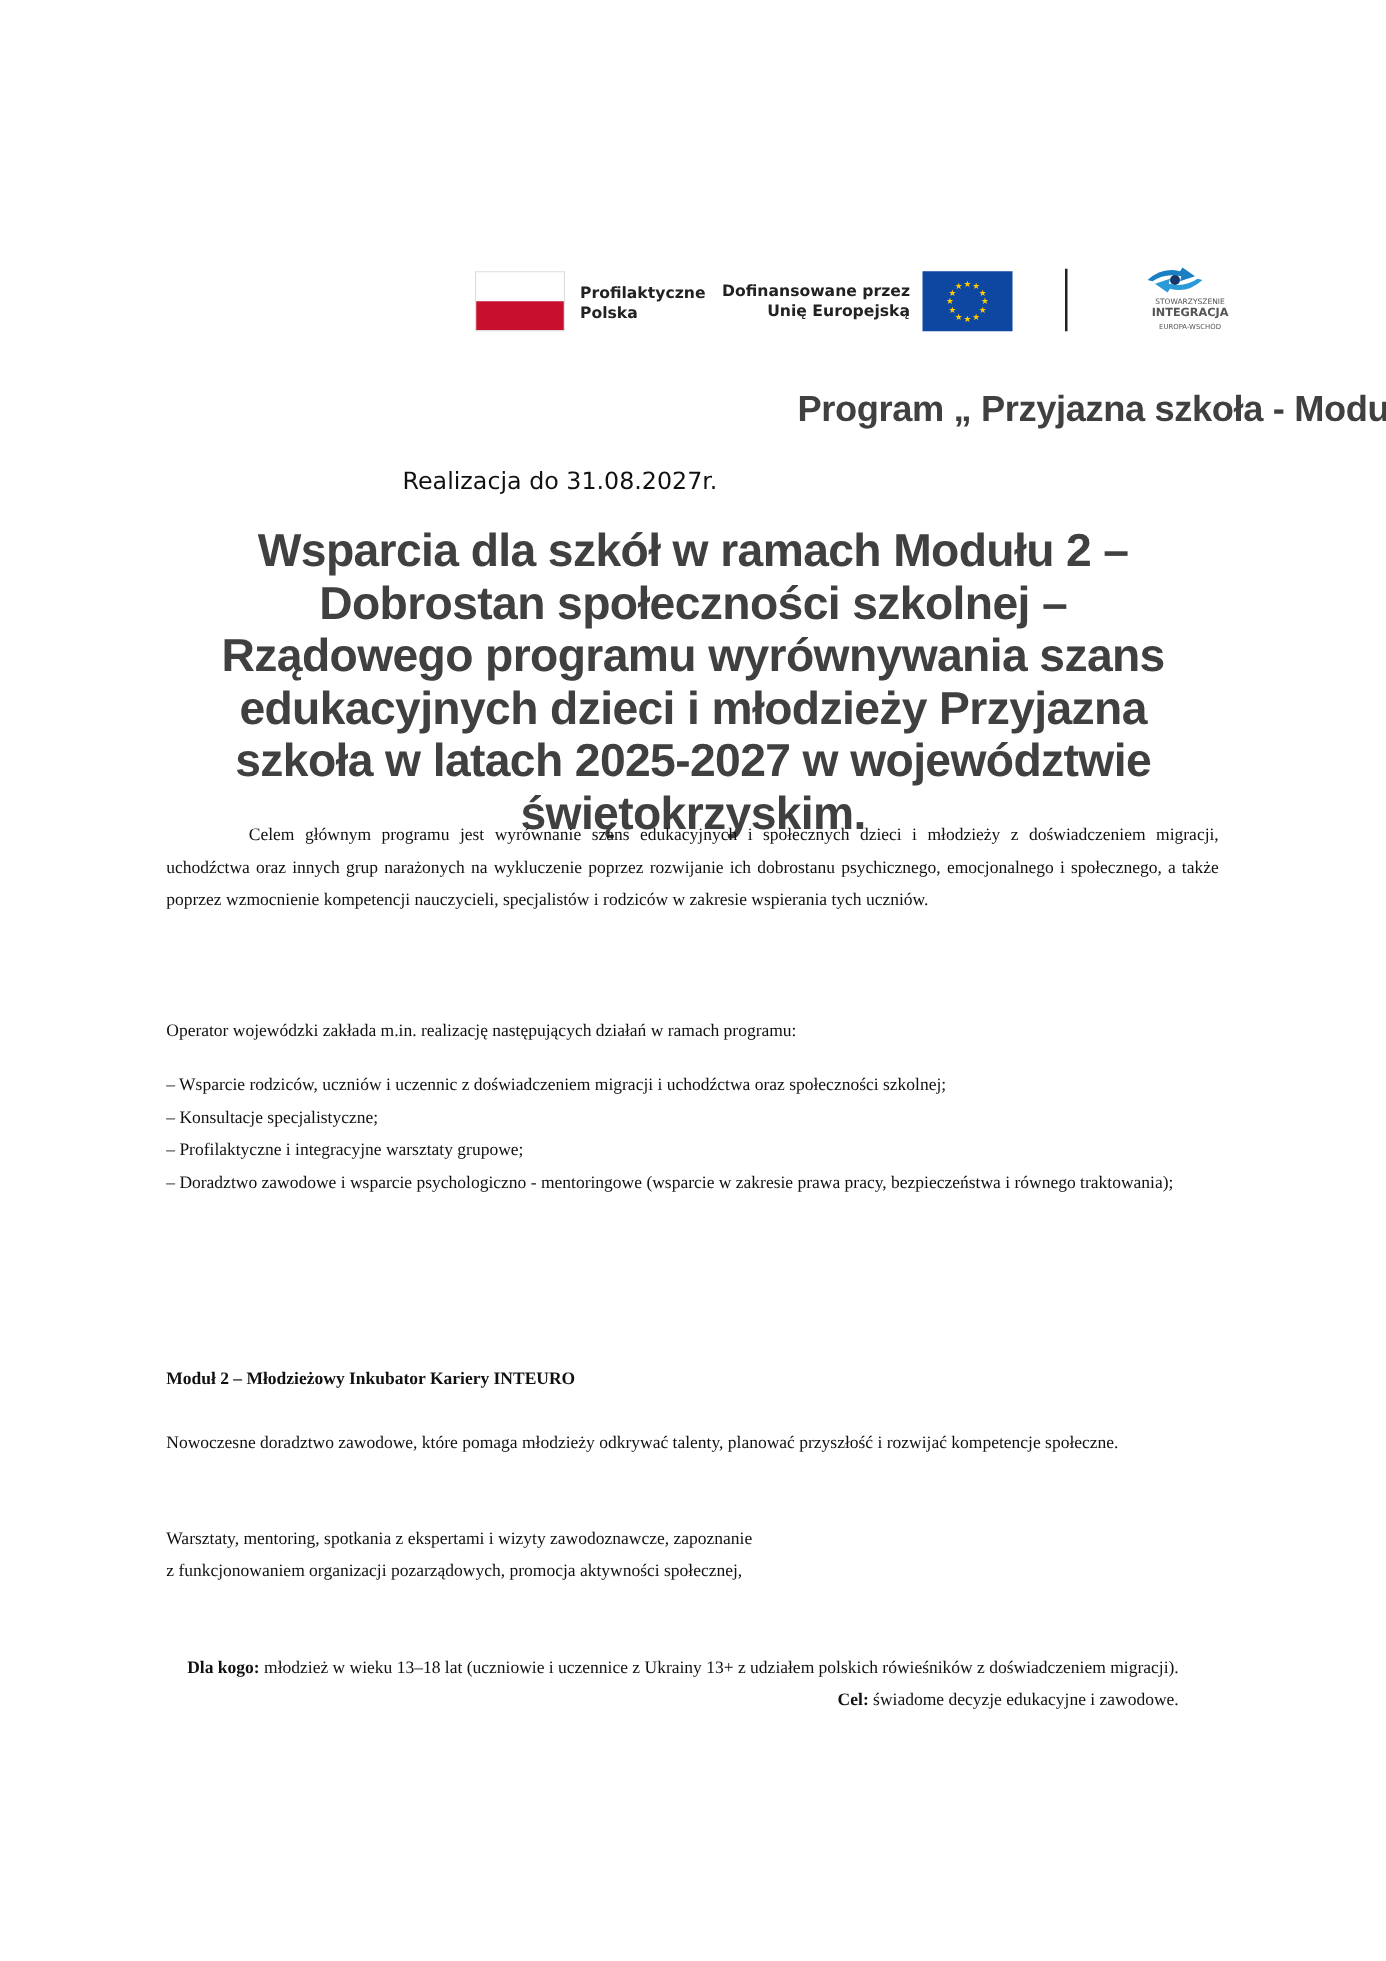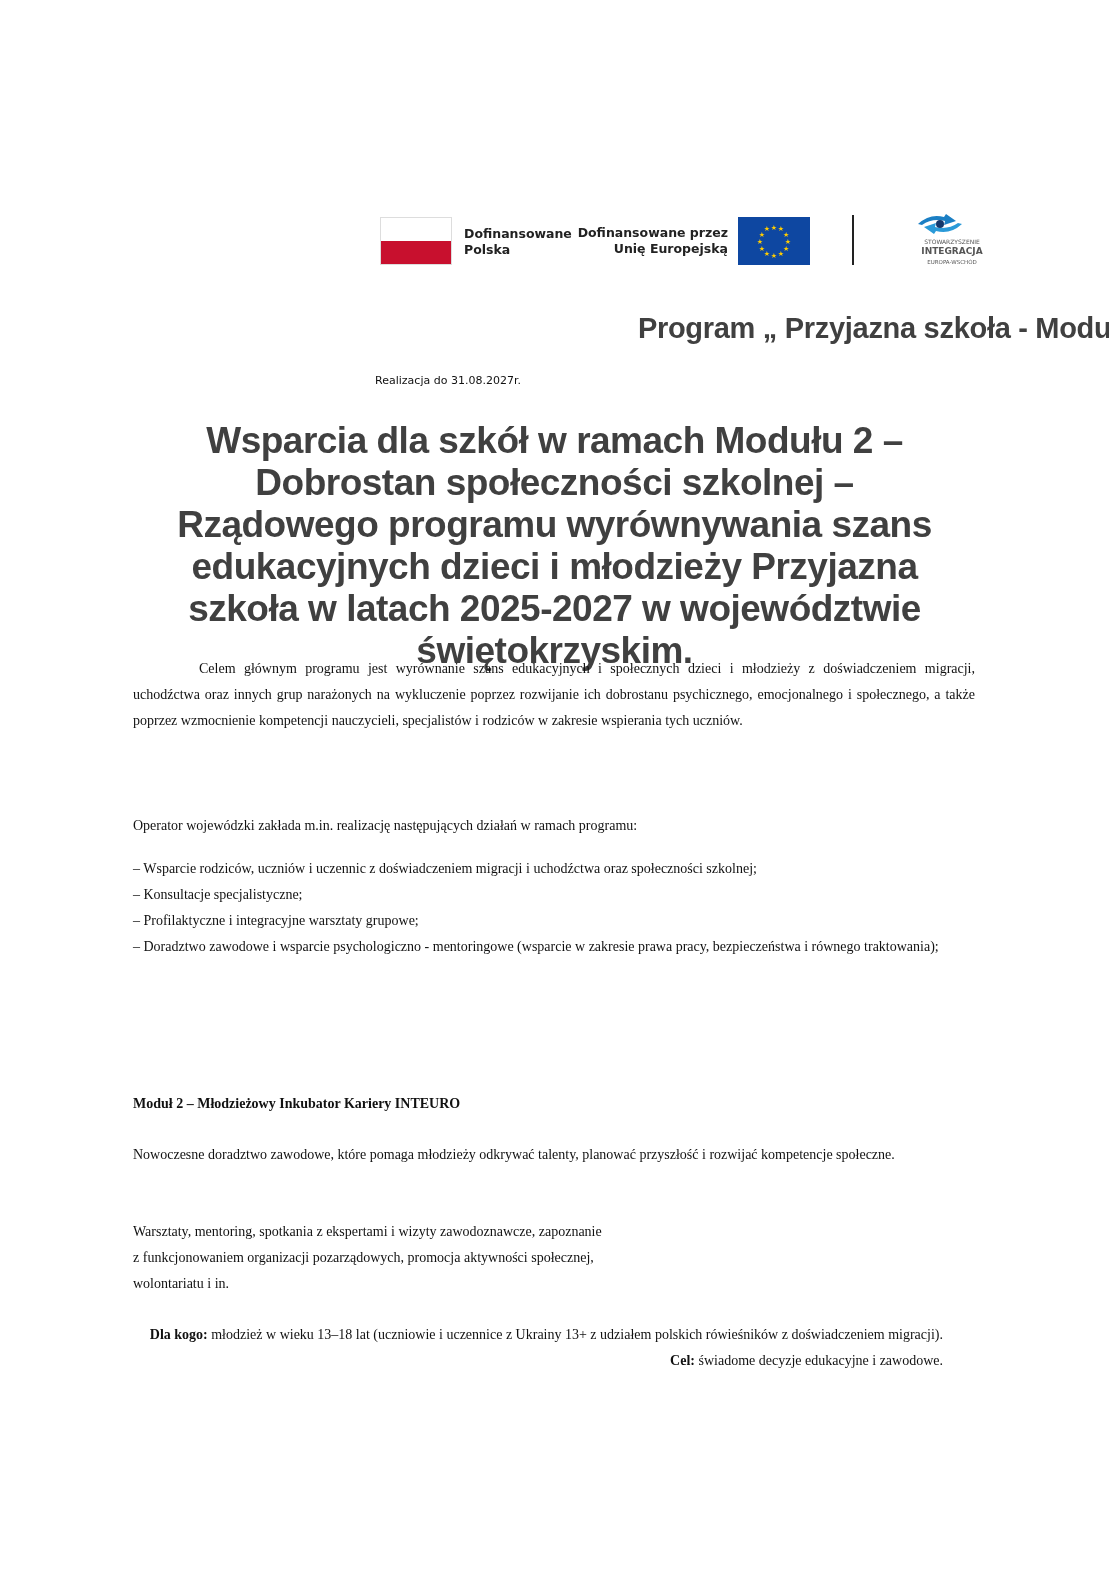--- a/index.html
+++ b/index.html
@@ -22,21 +22,21 @@
   .eu-text { right: 82px; top: 8px; text-align: right; white-space: nowrap; }
   .eu-flag { position: absolute; right: 0; top: 0; width: 72px; height: 48px; background: #0e47a1; }
   .divider { position: absolute; left: 712px; top: 10px; width: 2px; height: 50px; background: #222; }
   .sie-logo { left: 760px; top: 8px; width: 80px; height: 62px; }
   .sie-text { position: absolute; left: 12px; width: 80px; text-align: center; font-family: "DejaVu Sans", sans-serif; color: #555; }
 
   
   .main-title { position: absolute; top: 312px; left: 0; width: 1109px; text-align: right;
     font-family: "Liberation Sans", sans-serif; font-weight: bold; font-size: 29px; color: #404040; letter-spacing: -0.3px; margin-left: 48px; }
   .realization { position: absolute; top: 374px; left: 0; width: 896px; text-align: center;
-    font-family: "DejaVu Sans", sans-serif; font-size: 11px; color: #111; }
+    font-family: "DejaVu Sans", sans-serif; font-size: 19px; color: #111; }
   .subtitle { position: absolute; top: 420px; left: 150px; width: 809px; text-align: center;
     font-family: "Liberation Sans", sans-serif; font-weight: bold; font-size: 37px; line-height: 42px; color: #404040; letter-spacing: -0.5px; }
 
   
   .body-text { position: absolute; left: 133px; width: 842px; font-family: "Liberation Serif", serif;
     font-size: 14px; line-height: 26px; color: #111; }
   .justify { text-align: justify; }
   .indent { text-indent: 66px; }
   .p-intro { top: 656px; }
   .p-operator { top: 813px; }
@@ -54,21 +54,21 @@
 <div class="page">
 
   <div class="logo-bar">
 
     <div class="logo rp-logo">
       <div class="flag">
         <div class="w"></div>
           <div class="r"></div>
       </div>
       <div class="logo-text rp-text">
-        <div>Dofinansowane</div>
+        <div>Profilaktyczne</div>
         <div>Polska</div>
       </div>
     </div>
 
     <div class="logo eu-logo">
       <div class="logo-text eu-text">
         <div>Dofinansowane przez</div>
         <div>Unię Europejską</div>
       </div>
       <svg class="eu-flag" viewBox="0 0 72 48" id="eu-flag-svg">
@@ -114,21 +114,20 @@
     <div>– Profilaktyczne i integracyjne warsztaty grupowe;</div>
     <div>– Doradztwo zawodowe i wsparcie psychologiczno - mentoringowe (wsparcie w zakresie prawa pracy, bezpieczeństwa i równego traktowania);</div>
   </div>
 
   <div class="body-text p-module">Moduł 2 – Młodzieżowy Inkubator Kariery INTEURO</div>
   <div class="body-text p-modern" style="width:820px;">Nowoczesne doradztwo zawodowe, które pomaga młodzieży odkrywać talenty, planować przyszłość i rozwijać kompetencje społeczne.</div>
 
   <div class="body-text p-workshops">
     <div>Warsztaty, mentoring, spotkania z ekspertami i wizyty zawodoznawcze, zapoznanie</div>
     <div>z funkcjonowaniem organizacji pozarządowych, promocja aktywności społecznej,</div>
-    <div>wolontariatu i in.</div>
   </div>
 
   <div class="body-text p-target" style="width:810px;text-align:right;">
     <div><b>Dla kogo:</b><span> młodzież w wieku 13–18 lat (uczniowie i uczennice z Ukrainy 13+ z udziałem polskich rówieśników z doświadczeniem migracji).</span></div>
     <div><b>Cel:</b><span> świadome decyzje edukacyjne i zawodowe.</span></div>
   </div>
 
 </div>
 
 </body></html>

